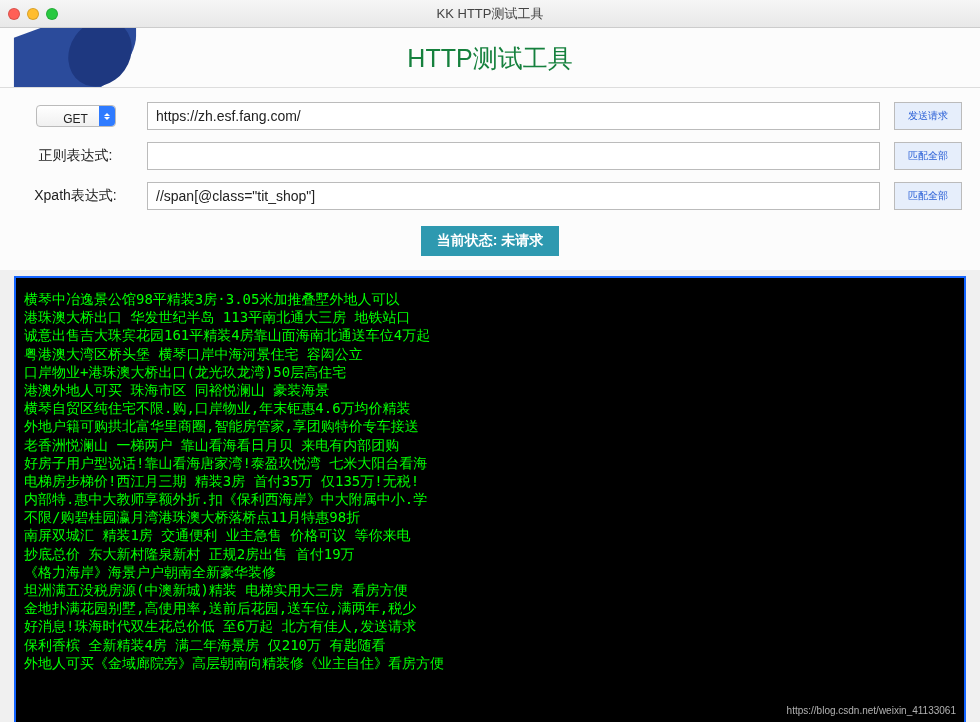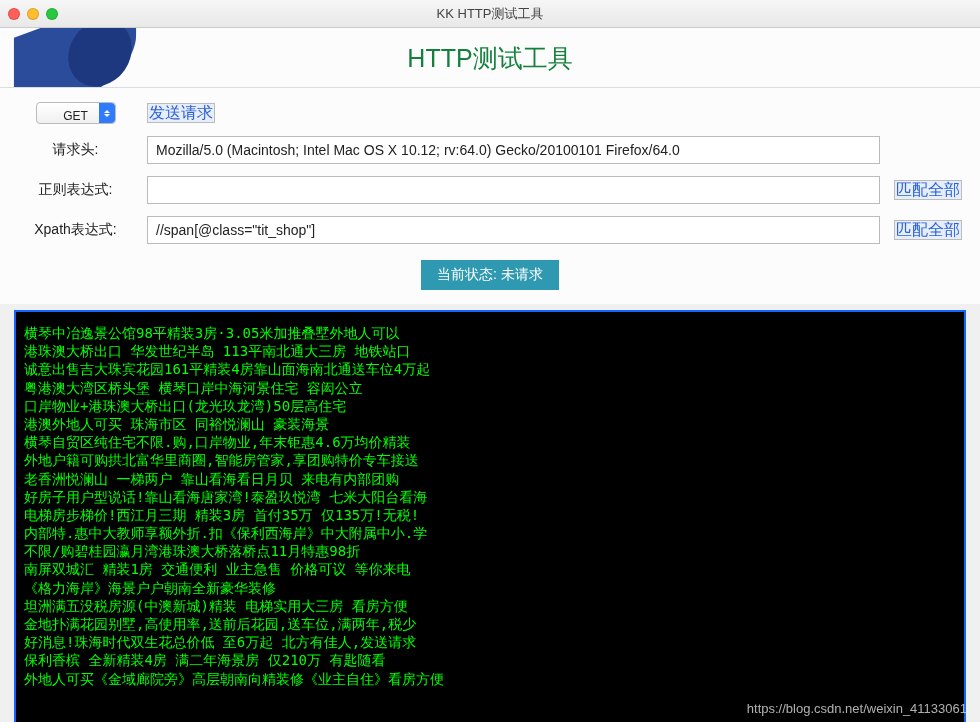--- a/index.html
+++ b/index.html
@@ -116,63 +116,64 @@
       flex: 1;
       height: 28px;
       border: 1px solid #bbb;
       background: #fff;
       padding: 0 8px;
       font-size: 14px;
       color: #222;
     }
     .btn {
       width: 68px;
-      height: 20px;
+      height: 28px;
       background: #e6eefb;
       border: 1px solid #bbb;
       color: #2a5fd6;
-      font-size: 16px;
+      font-size: 10px;
       display: flex;
       align-items: center;
       justify-content: center;
       cursor: pointer;
     }
     .btn-placeholder { width: 68px; height: 28px; visibility: hidden; }
     .status-bar {
       display: flex;
       justify-content: center;
       padding: 4px 0 8px;
     }
     .status-box {
       background: #2e99b0;
       color: #fff;
       font-size: 14px;
       padding: 6px 16px;
+      font-weight: bold;
     }
     .output-wrapper {
       padding: 6px 14px;
     }
     .output {
       background: #000;
       border: 2px solid #1464ff;
       color: #00ff00;
       font-size: 14px;
       line-height: 1.3;
       padding: 12px 8px;
       height: 460px;
       overflow: hidden;
       font-family: "PingFang SC", "Microsoft YaHei", monospace;
     }
     .output div { white-space: nowrap; }
     .watermark {
       position: absolute;
-      right: 13px;
+      right: 24px;
       bottom: 6px;
       color: rgba(220,220,220,0.8);
-      font-size: 13px;
+      font-size: 10px;
       font-family: Arial, sans-serif;
     }
   </style>
 </head>
 <body>
 
 <div class="titlebar">
   <div class="traffic-lights">
     <div class="traffic-light tl-close"></div>
     <div class="traffic-light tl-min"></div>
@@ -188,28 +189,24 @@
 </div>
 
 <div class="form-area">
   <div class="row">
     <div class="label-col">
       <div class="method-select">
         <span>GET</span>
         <span class="arrow-box"></span>
       </div>
     </div>
+    <input class="text-input" value="https://zh.esf.fang.com/" style="">
     <div class="btn">发送请求</div>
   </div>
 
-  <div class="row">
-    <div class="label-col">请求头:</div>
-    <input class="text-input" value="Mozilla/5.0 (Macintosh; Intel Mac OS X 10.12; rv:64.0) Gecko/20100101 Firefox/64.0" style="">
-    <div class="btn-placeholder"></div>
-  </div>
 
   <div class="row">
     <div class="label-col">正则表达式:</div>
     <input class="text-input" value="" style="">
     <div class="btn">匹配全部</div>
   </div>
 
   <div class="row">
     <div class="label-col">Xpath表达式:</div>
     <input class="text-input" value="//span[@class=&quot;tit_shop&quot;]" style="">
@@ -232,20 +229,21 @@
       <div>口岸物业+港珠澳大桥出口(龙光玖龙湾)50层高住宅</div>
       <div>港澳外地人可买 珠海市区 同裕悦澜山 豪装海景</div>
       <div>横琴自贸区纯住宅不限.购,口岸物业,年末钜惠4.6万均价精装</div>
       <div>外地户籍可购拱北富华里商圈,智能房管家,享团购特价专车接送</div>
       <div>老香洲悦澜山 一梯两户 靠山看海看日月贝 来电有内部团购</div>
       <div>好房子用户型说话!靠山看海唐家湾!泰盈玖悦湾 七米大阳台看海</div>
       <div>电梯房步梯价!西江月三期 精装3房 首付35万 仅135万!无税!</div>
       <div>内部特.惠中大教师享额外折.扣《保利西海岸》中大附属中小.学</div>
       <div>不限/购碧桂园瀛月湾港珠澳大桥落桥点11月特惠98折</div>
       <div>南屏双城汇 精装1房 交通便利 业主急售 价格可议 等你来电</div>
+      <div>抄底总价 东大新村隆泉新村 正规2房出售 首付19万</div>
       <div>《格力海岸》海景户户朝南全新豪华装修</div>
       <div>坦洲满五没税房源(中澳新城)精装 电梯实用大三房 看房方便</div>
       <div>金地扑满花园别墅,高使用率,送前后花园,送车位,满两年,税少</div>
       <div>好消息!珠海时代双生花总价低 至6万起 北方有佳人,发送请求</div>
       <div>保利香槟 全新精装4房 满二年海景房 仅210万 有匙随看</div>
       <div>外地人可买《金域廊院旁》高层朝南向精装修《业主自住》看房方便</div>
     </div>
 </div>
 
 <div class="watermark">https://blog.csdn.net/weixin_41133061</div>

